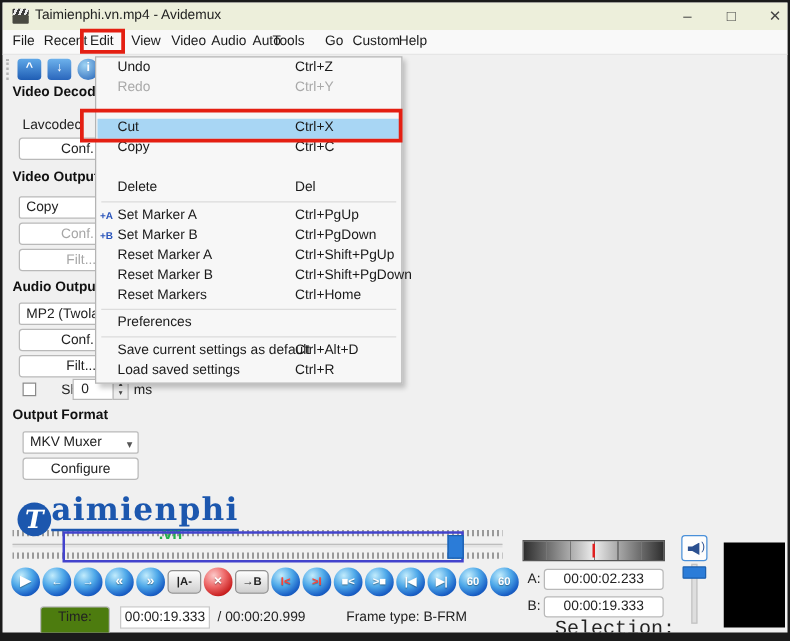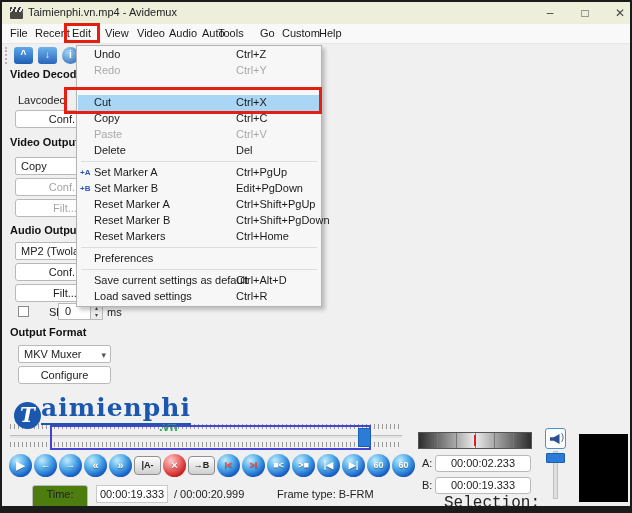--- a/index.html
+++ b/index.html
@@ -47,21 +47,21 @@
   .mi-ic { position:absolute; left:2px; top:3px; font-size:8px; font-weight:bold; color:#2a55bb; }
   .msep { position:absolute; left:4px; width:236px; height:1px; background:#dcdcdc; }
   
   .red-box { position:absolute; border:3px solid #e41f12; z-index:9; }
   .rb-edit { left:62px; top:21px; width:36px; height:20px; }
   .rb-cut { left:62px; top:85px; width:258px; height:27px; }
   
   .logo { position:absolute; left:12px; top:391px; z-index:2; }
   .logo-t { display:inline-block; width:27px; height:27px; border-radius:50%; background:#1c57ae; color:#fff; font-family:"DejaVu Serif",serif; font-style:italic; font-weight:bold; font-size:20px; text-align:center; line-height:26px; vertical-align:-6px; }
   .logo-rest { font-family:"DejaVu Serif",serif; font-weight:bold; color:#1c57ae; font-size:25px; letter-spacing:1px; border-bottom:2px solid #1c57ae; padding-bottom:1px; }
-  .logo-vn { position:absolute; left:113px; top:26px; color:#22b14c; font-weight:bold; font-size:13px;margin-left:32px; }
+  .logo-vn { position:absolute; left:113px; top:26px; color:#22b14c; font-weight:bold; font-size:13px; }
   
   .ticks { position:absolute; left:8px; width:392px; height:5px; background:repeating-linear-gradient(90deg,#9a9a9a 0 1px,transparent 1px 4px); }
   .groove { position:absolute; left:8px; top:433px; width:392px; height:3px; background:#e4e4e4; border-top:1px solid #bdbdbd; }
   .sel-box { position:absolute; left:48px; top:423px; width:321px; height:25px; border:2px solid #4343cd; background:transparent; z-index:3; }
   .slider-handle { position:absolute; left:356px; top:426px; width:13px; height:19px; background:#2b7cd8; border:1px solid #1b5fae; z-index:4; }
   
   .transport { position:absolute; left:7px; top:452px; display:flex; align-items:center; gap:2px; z-index:2; }
   .t-btn { width:23px; height:23px; border-radius:50%; background:radial-gradient(circle at 35% 28%,#c2ecfc,#4fa9e9 40%,#1a60c6 72%,#0a3d95); color:#fff; font-size:9px; font-weight:bold; text-align:center; line-height:23px; text-shadow:0 1px 1px rgba(0,0,0,.4); }
   .t-btn.red-x { background:radial-gradient(circle at 35% 28%,#fbc9c9,#ee6a6a 40%,#c81f1f 75%,#8e0f0f); font-size:11px; }
   .t-btn.gray { width:27px; height:19px; border-radius:4px; background:linear-gradient(#fefefe,#cfcfcf); border:1px solid #8f8f8f; color:#222; text-shadow:none; line-height:17px; font-size:9px; }
@@ -158,38 +158,34 @@
         <span class="mi-s">Ctrl+Y</span>
     </div>
     <div class="mi hl" style="top:49px">
       <span class="mi-l">Cut</span>
         <span class="mi-s">Ctrl+X</span>
     </div>
     <div class="mi" style="top:65px">
       <span class="mi-l">Copy</span>
         <span class="mi-s">Ctrl+C</span>
     </div>
-    <div class="mi disabled" style="top:81px">
-      <span class="mi-l">Paste</span>
-        <span class="mi-s">Ctrl+V</span>
-    </div>
     <div class="mi" style="top:97px">
       <span class="mi-l">Delete</span>
         <span class="mi-s">Del</span>
     </div>
     <div class="msep" style="top:115px"></div>
     <div class="mi" style="top:119px">
       <span class="mi-ic">+A</span>
       <span class="mi-l">Set Marker A</span>
         <span class="mi-s">Ctrl+PgUp</span>
     </div>
     <div class="mi" style="top:135px">
       <span class="mi-ic">+B</span>
       <span class="mi-l">Set Marker B</span>
-        <span class="mi-s">Edit+PgDown</span>
+        <span class="mi-s">Ctrl+PgDown</span>
     </div>
     <div class="mi" style="top:151px">
       <span class="mi-l">Reset Marker A</span>
         <span class="mi-s">Ctrl+Shift+PgUp</span>
     </div>
     <div class="mi" style="top:167px">
       <span class="mi-l">Reset Marker B</span>
         <span class="mi-s">Ctrl+Shift+PgDown</span>
     </div>
     <div class="mi" style="top:183px">

